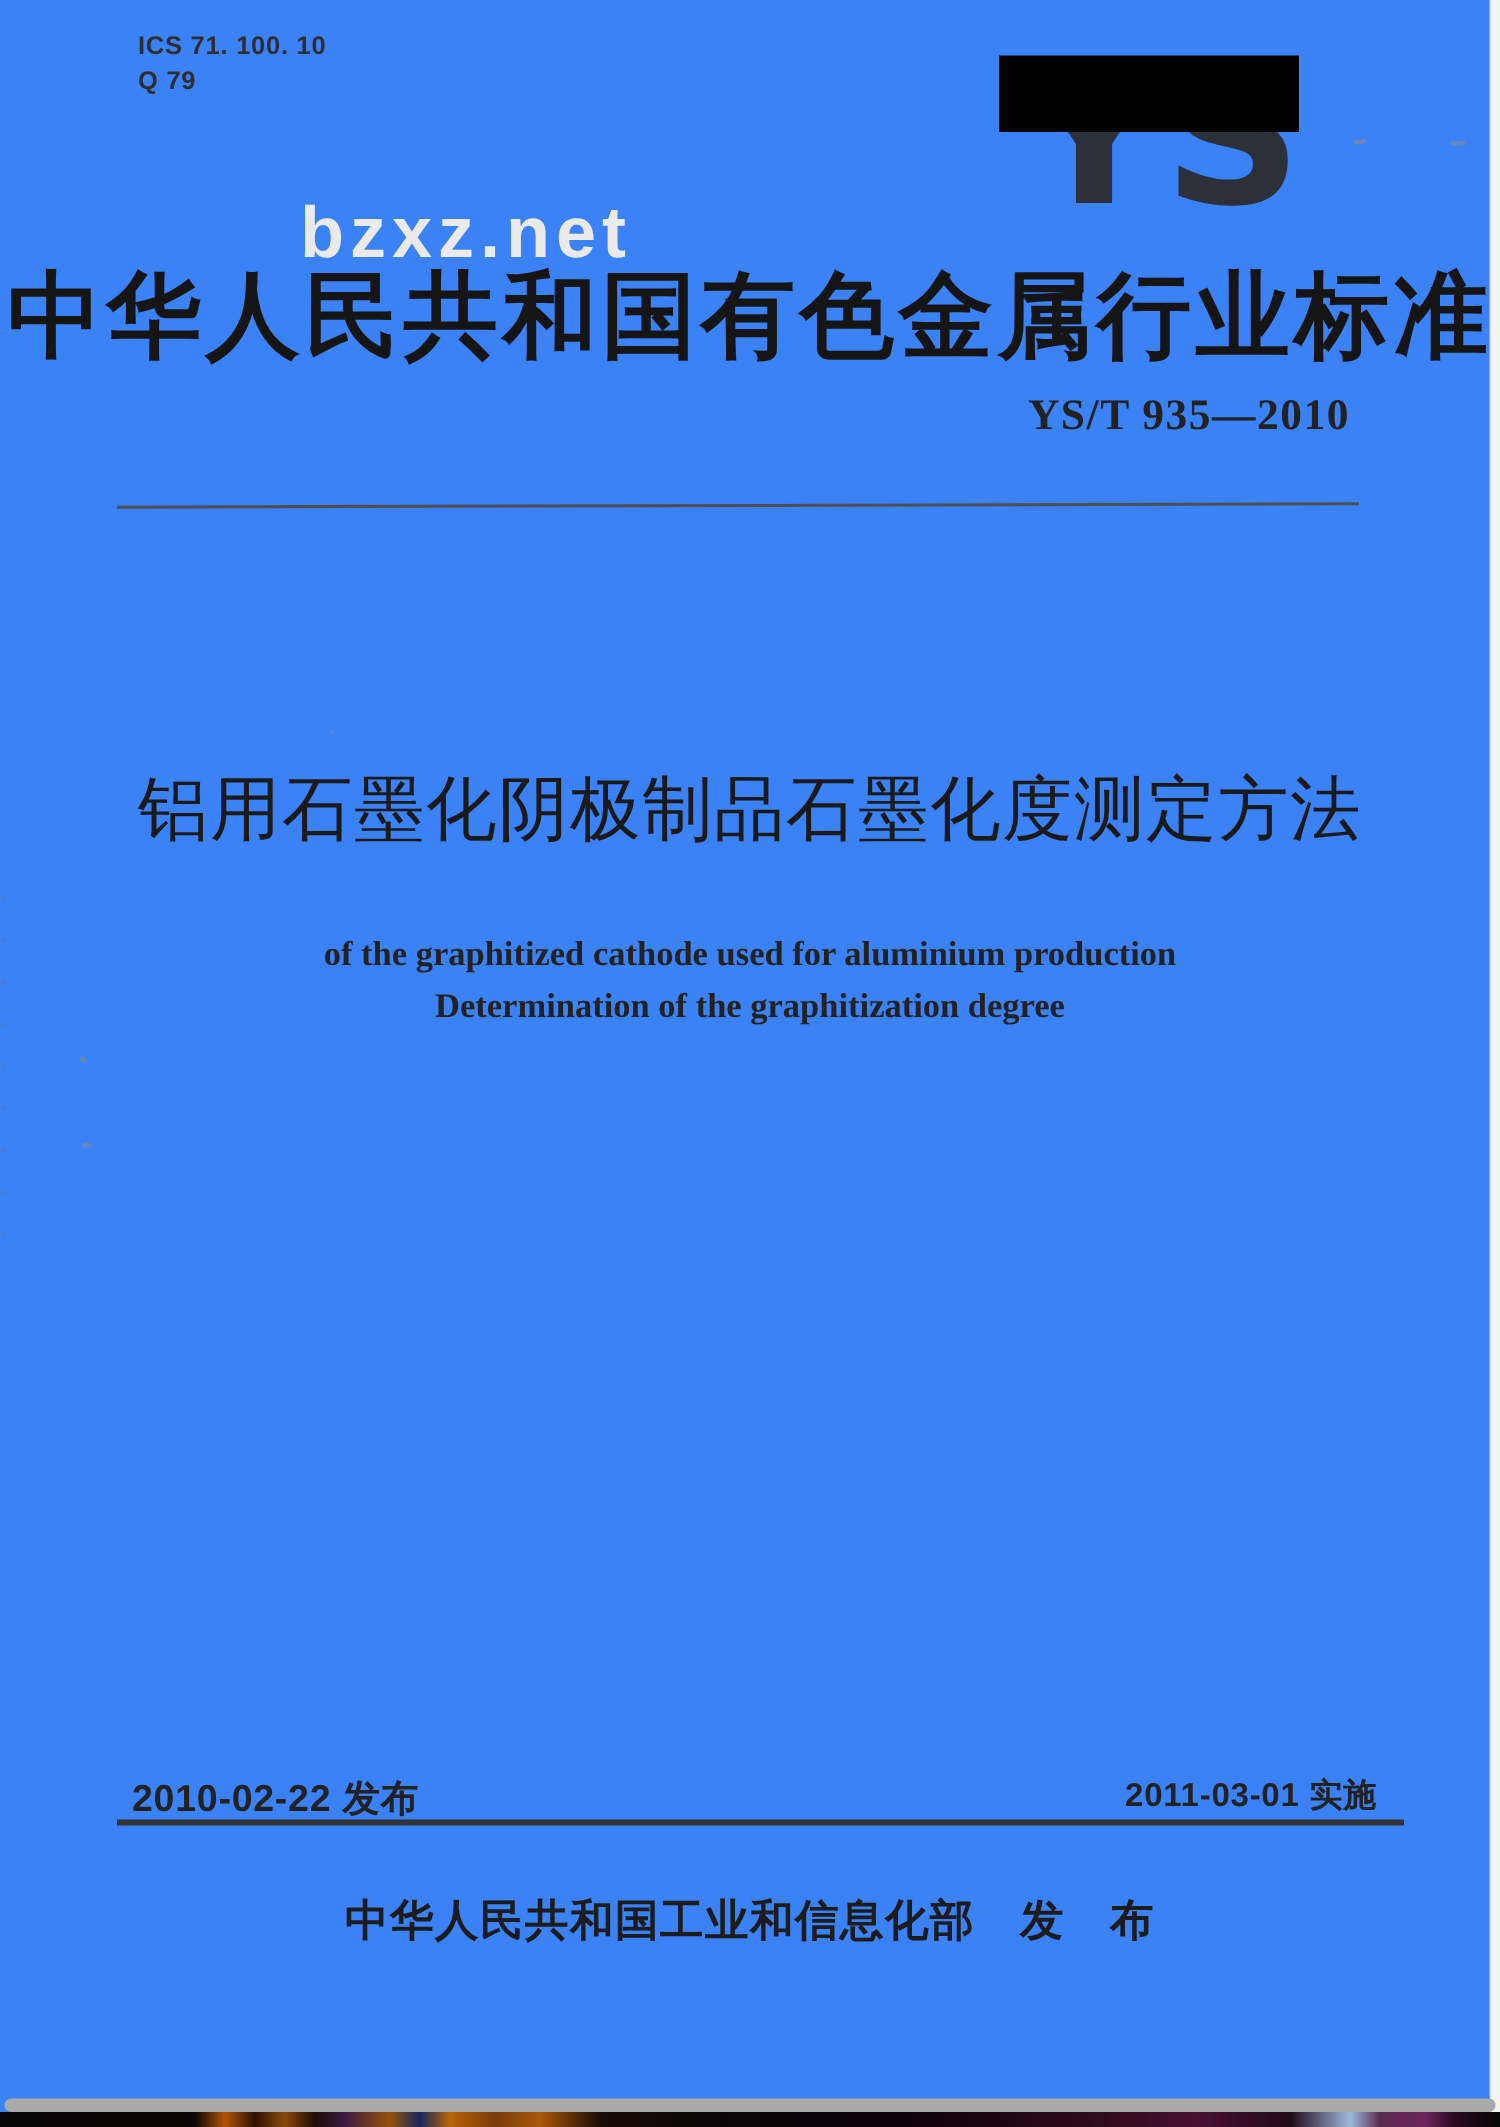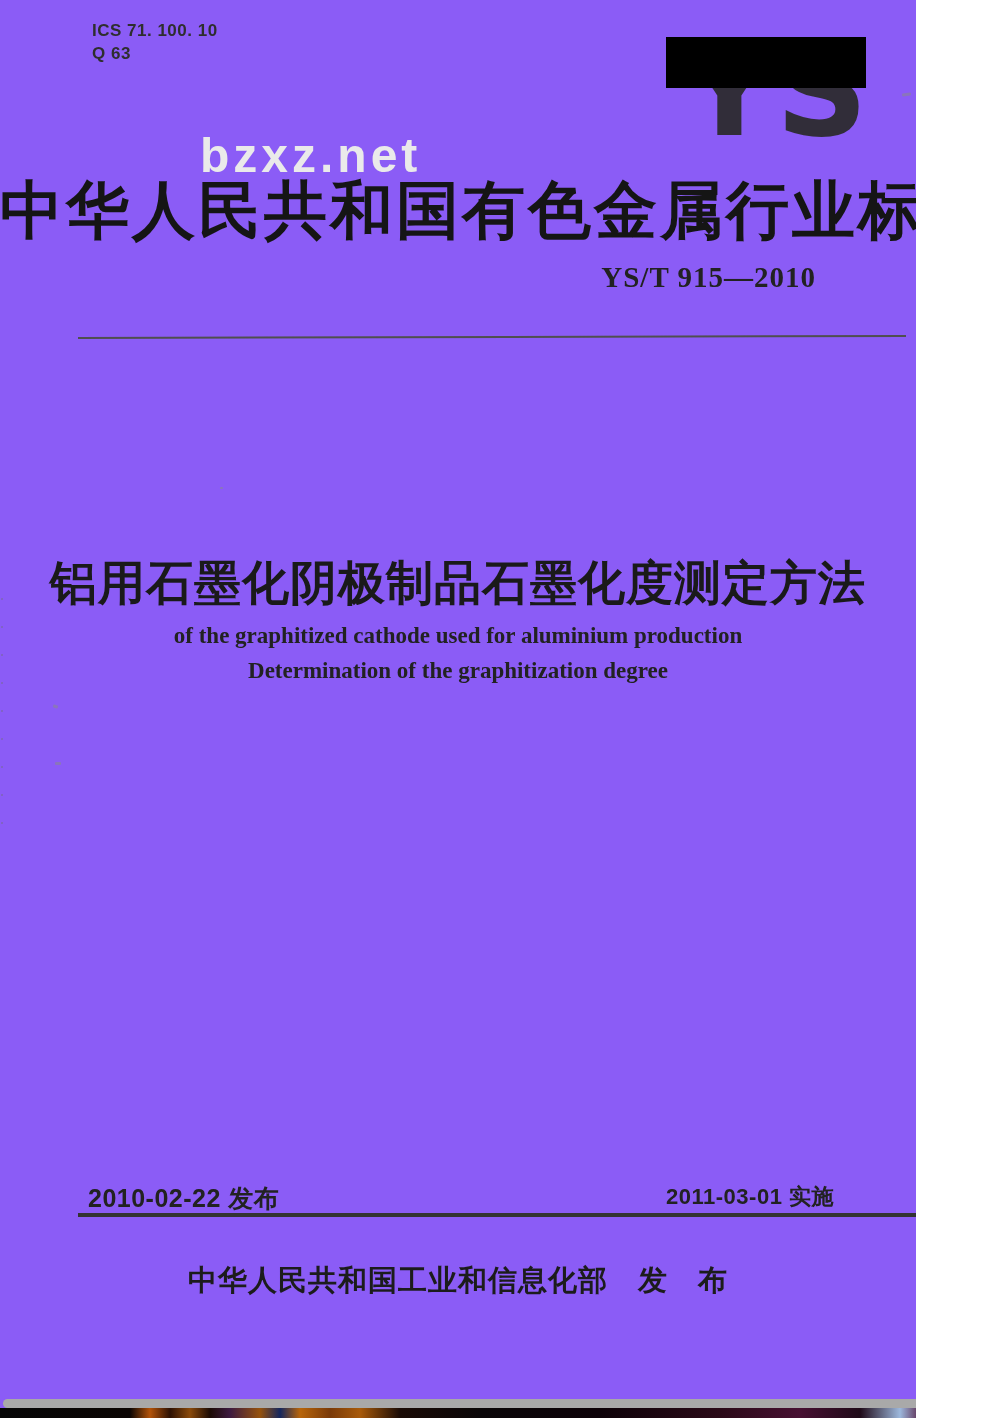--- a/index.html
+++ b/index.html
@@ -1,39 +1,39 @@
 <!DOCTYPE html>
 <html><head>
 <meta charset="utf-8">
 <style>
   html,body{margin:0;padding:0;background:#ffffff;}
   .page{
-    position:relative;width:916px;height:1418px;overflow:hidden;
-    background:#8b5cf6;
+    position:relative;width:1000px;height:1418px;overflow:hidden;
+    background:#3b82f6;
     font-family:"Liberation Sans","DejaVu Sans",sans-serif;
     color:#1f1f1f;
   }
   .abs{position:absolute;}
   .ics{left:92px;top:19px;font-size:17px;font-weight:bold;color:#2e2e2e;line-height:23px;letter-spacing:.5px;}
   .watermark{
     left:200px;top:128px;font-size:48px;font-weight:bold;color:#eaeaea;
     letter-spacing:4px;z-index:1;user-select:none;
   }
   .std-name{
     left:0;top:168px;width:100%;text-align:center;z-index:2;
     font-size:63px;font-weight:bold;color:#151515;letter-spacing:3px;white-space:nowrap;
   }
   .std-number{
     right:100px;top:261px;font-size:29px;font-weight:bold;letter-spacing:1px;
     font-family:"Liberation Serif","DejaVu Serif",serif;color:#222;
   }
   .rule-thin{left:78px;top:336px;width:828px;height:2px;background:#4f4f4f;transform:rotate(-0.15deg);}
   .title-zh{
-    left:0;top:552px;width:100%;text-align:center;
-    font-size:47px;font-weight:bold;color:#1a1a1a;letter-spacing:1px;white-space:nowrap;
+    left:0;top:508px;width:100%;text-align:center;
+    font-size:47px;font-weight:normal;color:#1a1a1a;letter-spacing:1px;white-space:nowrap;
   }
   .title-en{
     left:0;top:618px;width:100%;text-align:center;
     font-family:"Liberation Serif","DejaVu Serif",serif;
     font-size:23px;font-weight:bold;color:#222;line-height:35px;
   }
   .date-issue{left:88px;top:1182px;font-size:25px;font-weight:bold;color:#222;letter-spacing:.5px;}
   .date-impl{right:82px;top:1182px;font-size:22px;font-weight:bold;color:#222;letter-spacing:.5px;}
   .rule-thick{left:78px;top:1213px;width:858px;height:4px;background:#333;}
   .publisher-row{
@@ -67,35 +67,35 @@
     background:repeating-linear-gradient(180deg, rgba(110,110,110,.6) 0 2px, transparent 2px 28px);
   }
 </style>
 </head>
 <body>
 
 <div class="page">
 
   <div class="abs ics">
     <div>ICS 71. 100. 10</div>
-    <div>Q 63</div>
+    <div>Q 79</div>
   </div>
 
   <div class="abs logo">
     <svg width="220" height="110" viewBox="0 0 220 110">
       <text x="25" y="105" font-size="128" font-weight="bold" font-family="DejaVu Sans, Liberation Sans, sans-serif" fill="#2a2a2a" fill-opacity="0.93">YS</text>
       <rect x="8" y="7" width="200" height="51" fill="#000000"></rect>
     </svg>
   </div>
 
   <div class="abs watermark">bzxz.net</div>
 
   <div class="abs std-name">中华人民共和国有色金属行业标准</div>
 
-  <div class="abs std-number">YS/T 915—2010</div>
+  <div class="abs std-number">YS/T 935—2010</div>
 
   <div class="abs rule-thin"></div>
 
   <div class="abs title-zh">铝用石墨化阴极制品石墨化度测定方法</div>
 
   <div class="abs title-en">
     <div>of the graphitized cathode used for aluminium production</div>
     <div>Determination of the graphitization degree</div>
   </div>
 

